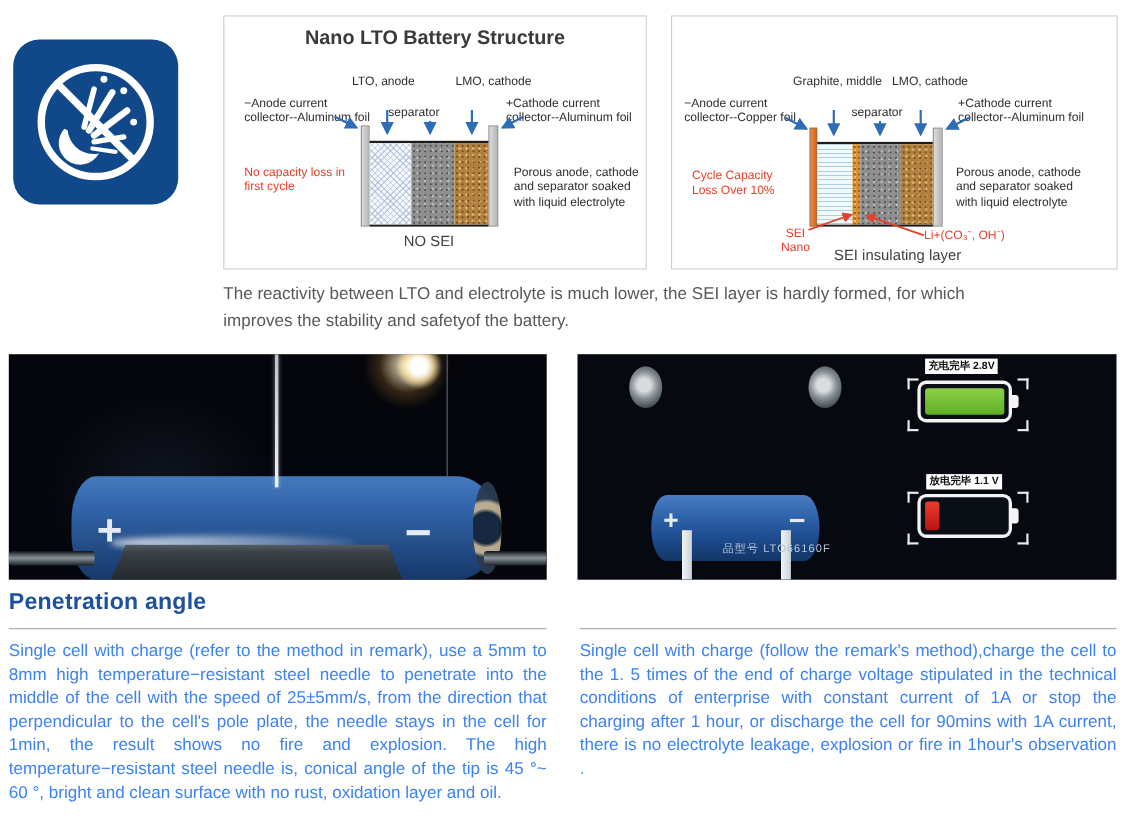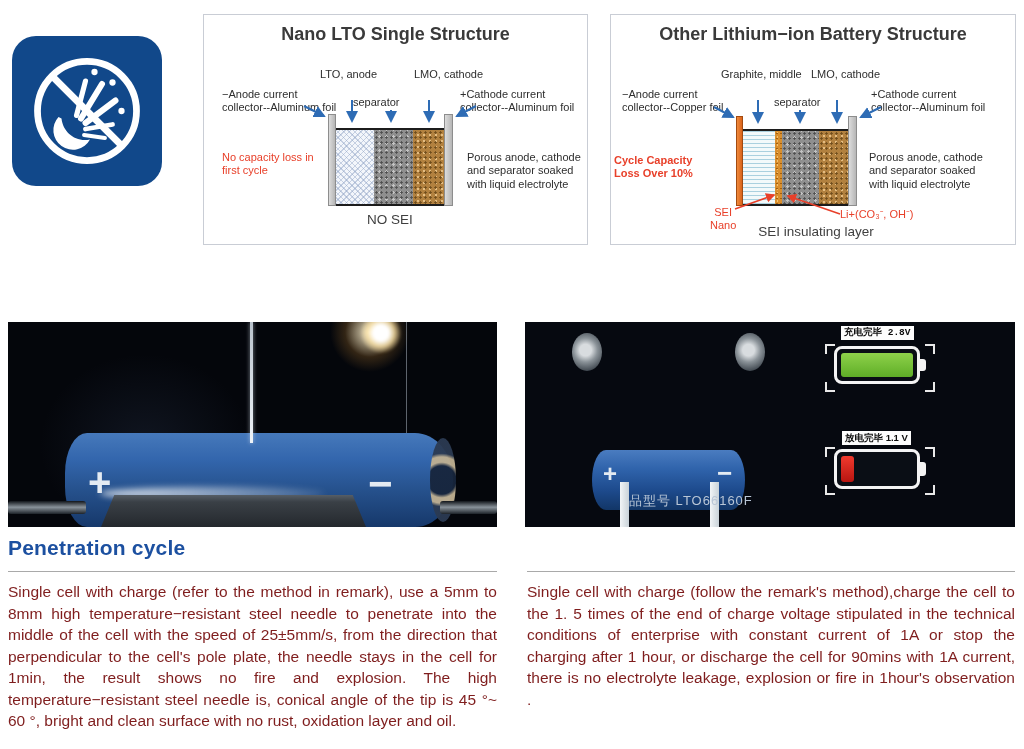--- a/index.html
+++ b/index.html
@@ -67,39 +67,39 @@
   .block { left:93px; top:173px; width:265px; height:32px;
     background:linear-gradient(180deg,#565e66 0,#3a4046 22%,#24282d 100%);
     clip-path:polygon(5% 0,95% 0,100% 100%,0 100%); }
   .shaft { height:13px; background:linear-gradient(180deg,#11151a,#89929a 48%,#1d2329); border-radius:3px; }
 
   .cyl-r { left:67px; top:128px; width:153px; height:60px; border-radius:14px/30px;
     background:linear-gradient(180deg,#4a7cc0 0%,#2f63ab 32%,#1d4a8c 68%,#123667 100%); }
   .endcap { position:absolute; top:11px; width:30px; height:38px; border-radius:50%;
     background:radial-gradient(circle at 45% 45%, #d8dcdf 0 22%, #8a9298 45%, #3c444c 80%); }
   .strap { position:absolute; width:9px; background:linear-gradient(90deg,#f2f5f7,#c9d2d8); top:160px; height:45px; }
-  .model { position:absolute; font-size:13px; letter-spacing:1px; color:#b9c6d6; }
+  .model { position:absolute; font-size:10px; letter-spacing:1px; color:#b9c6d6;margin-left:28px; }
 
   .osd-label { position:absolute; height:14px; background:#fdfdfd; color:#0d0d0d; font-size:9.5px; font-weight:bold;
     line-height:14px; padding:0 3px; white-space:nowrap; }
   .batt-icon { position:absolute; width:86px; border:3px solid #f4f4f4; border-radius:8px; background:#0a0e15; }
   .batt-icon::after { content:""; position:absolute; right:-9px; top:30%; width:6px; height:40%; background:#f4f4f4; border-radius:0 3px 3px 0; }
   .batt-fill { position:absolute; top:4px; bottom:4px; left:4px; border-radius:3px; }
   .fill-green { right:4px; background:linear-gradient(180deg,#8ed14a,#5fae27); }
   .fill-red { width:13px; background:linear-gradient(180deg,#f03a2e,#b81510); }
   .corner { position:absolute; width:10px; height:10px; border:0 solid #e9e9e9; }
   .c-tl { border-left-width:2px; border-top-width:2px; }
   .c-tr { border-right-width:2px; border-top-width:2px; }
   .c-bl { border-left-width:2px; border-bottom-width:2px; }
   .c-br { border-right-width:2px; border-bottom-width:2px; }
 
   
   .sec-heading { font-size:21px; font-weight:600; color:#1c50a0; letter-spacing:.2px; }
   .rule { height:1px; background:#a9a9a9; }
-  .body-text { font-size:15.5px; line-height:1.39; color:#7f1d1d; text-align:justify; }
+  .body-text { font-size:15.5px; line-height:1.39; color:#3b82f6; text-align:justify; }
 </style>
 </head>
 <body>
 
 <div class="page">
 
   <div class="abs sec-icon">
     <svg width="150" height="150" viewBox="0 0 100 100">
       <circle cx="50" cy="50" r="33" fill="none" stroke="#fff" stroke-width="4.5"></circle>
       <path d="M31,54 a13,13 0 1 0 21,15 c-10,2 -18,-5 -19,-14 z" fill="#fff"></path>
@@ -111,21 +111,21 @@
         <line x1="48" y1="66" x2="62" y2="68" stroke-width="2.6"></line>
       </g>
       <circle cx="55" cy="24" r="2.1" fill="#fff"></circle>
       <circle cx="67" cy="31" r="2.1" fill="#fff"></circle>
       <circle cx="73" cy="50" r="2.1" fill="#fff"></circle>
       <line x1="27" y1="27" x2="73" y2="73" stroke="#fff" stroke-width="4.5"></line>
     </svg>
   </div>
 
   <div class="abs dbox dbox-l">
-    <div class="abs dtitle">Nano LTO Single Structure</div>
+    <div class="abs dtitle">Nano LTO Battery Structure</div>
     <div class="dlabel" style="left:116px; top:53px;">LTO, anode</div>
     <div class="dlabel" style="left:210px; top:53px;">LMO, cathode</div>
     <div class="dlabel" style="left:18px; top:73px;">−Anode current
 collector--Aluminum foil</div>
     <div class="dlabel" style="left:149px; top:81px;">separator</div>
     <div class="dlabel" style="left:256px; top:73px;">+Cathode current
 collector--Aluminum foil</div>
     <div class="dlabel red" style="left:18px; top:136px;">No capacity loss in
 first cycle</div>
     <div class="dlabel" style="left:263px; top:136px;">Porous anode, cathode
@@ -151,29 +151,28 @@
         <line x1="148" y1="85" x2="148" y2="106"></line>
         <line x1="187" y1="95" x2="187" y2="106"></line>
         <line x1="225" y1="85" x2="225" y2="106"></line>
         <line x1="100" y1="91" x2="120" y2="101"></line>
         <line x1="272" y1="91" x2="253" y2="101"></line>
       </g>
     </svg>
   </div>
 
   <div class="abs dbox dbox-r">
-    <div class="abs dtitle">Other Lithium−ion Battery Structure</div>
     <div class="dlabel" style="left:110px; top:53px;">Graphite, middle</div>
     <div class="dlabel" style="left:200px; top:53px;">LMO, cathode</div>
     <div class="dlabel" style="left:11px; top:73px;">−Anode current
 collector--Copper foil</div>
     <div class="dlabel" style="left:163px; top:81px;">separator</div>
     <div class="dlabel" style="left:260px; top:73px;">+Cathode current
 collector--Aluminum foil</div>
-    <div class="dlabel red" style="left:3px; top:139px;font-weight:bold;">Cycle Capacity
+    <div class="dlabel red" style="left:18px; top:139px;">Cycle Capacity
 Loss Over 10%</div>
     <div class="dlabel" style="left:258px; top:136px;">Porous anode, cathode
 and separator soaked
 with liquid electrolyte</div>
 
     <div class="bar copper" style="left:125px; top:101px; width:7px; height:90px;"></div>
     <div class="bar" style="left:237px; top:101px; width:9px; height:90px;"></div>
     <div class="stack" style="left:132px; top:114px; width:105px; height:77px;">
       <div class="layer tex-gra" style="width:32px;"></div>
       <div class="layer tex-sei" style="width:7px;"></div>
@@ -202,20 +201,22 @@
         <line x1="103" y1="92" x2="122" y2="102"></line>
         <line x1="270" y1="92" x2="250" y2="102"></line>
       </g>
       <g stroke="#e8402a" stroke-width="1.6" marker-end="url(#mr2)">
         <line x1="124" y1="194" x2="163" y2="180"></line>
         <line x1="229" y1="199" x2="177" y2="181"></line>
       </g>
     </svg>
   </div>
 
+  <div class="abs caption pre">The reactivity between LTO and electrolyte is much lower, the SEI layer is hardly formed, for which
+improves the stability and safetyof the battery.</div>
 
   <div class="abs photo photo-l">
     <div class="abs needle2"></div>
     <div class="abs lamp"></div>
     <div class="abs cyl-l">
       <div class="scuff"></div>
       <div class="cap"></div>
     </div>
     <div class="abs needle"></div>
     <div class="abs mark" style="left:80px; top:138px; font-size:40px;">+</div>
@@ -228,39 +229,39 @@
   <div class="abs photo photo-r">
     <div class="abs cyl-r"></div>
     <div class="abs endcap" style="left:47px;"></div>
     <div class="abs endcap" style="left:210px;"></div>
     <div class="abs strap" style="left:95px;"></div>
     <div class="abs strap" style="left:185px;"></div>
     <div class="abs mark" style="left:78px; top:138px; font-size:24px;">+</div>
     <div class="abs mark" style="left:192px; top:136px; font-size:26px;">−</div>
     <div class="model" style="left:104px; top:170px;">品型号  LTO66160F</div>
 
-    <div class="osd-label" style="left:316px; top:4px;font-family:Liberation Mono, monospace;">充电完毕 2.8V</div>
+    <div class="osd-label" style="left:316px; top:4px;">充电完毕 2.8V</div>
     <div class="corner c-tl" style="left:300px; top:22px;"></div>
     <div class="corner c-tr" style="left:400px; top:22px;"></div>
     <div class="corner c-bl" style="left:300px; top:60px;"></div>
     <div class="corner c-br" style="left:400px; top:60px;"></div>
     <div class="batt-icon" style="left:309px; top:24px; height:38px;">
       <div class="batt-fill fill-green"></div>
     </div>
 
     <div class="osd-label" style="left:317px; top:109px;">放电完毕 1.1 V</div>
     <div class="corner c-tl" style="left:300px; top:125px;"></div>
     <div class="corner c-tr" style="left:400px; top:125px;"></div>
     <div class="corner c-bl" style="left:300px; top:163px;"></div>
     <div class="corner c-br" style="left:400px; top:163px;"></div>
     <div class="batt-icon" style="left:309px; top:127px; height:40px;">
       <div class="batt-fill fill-red"></div>
     </div>
   </div>
 
-  <div class="abs sec-heading" style="left:8px; top:536px;">Penetration cycle</div>
+  <div class="abs sec-heading" style="left:8px; top:536px;">Penetration angle</div>
   <div class="abs rule" style="left:8px; top:571px; width:489px;"></div>
   <div class="abs body-text" style="left:8px; top:581px; width:489px;">Single cell with charge (refer to the method in remark), use a 5mm to 8mm high temperature−resistant steel needle to penetrate into the middle of the cell with the speed of 25±5mm/s, from the direction that perpendicular to the cell's pole plate, the needle stays in the cell for 1min, the result shows no fire and explosion. The high temperature−resistant steel needle is, conical angle of the tip is 45 °~ 60 °, bright and clean surface with no rust, oxidation layer and oil.</div>
 
   <div class="abs rule" style="left:527px; top:571px; width:488px;"></div>
   <div class="abs body-text" style="left:527px; top:581px; width:488px;">Single cell with charge (follow the remark's method),charge the cell to the 1. 5 times of the end of charge voltage stipulated in the technical conditions of enterprise with constant current of 1A or stop the charging after 1 hour, or discharge the cell for 90mins with 1A current, there is no electrolyte leakage, explosion or fire in 1hour's observation .</div>
 
 </div>
 
 </body></html>

